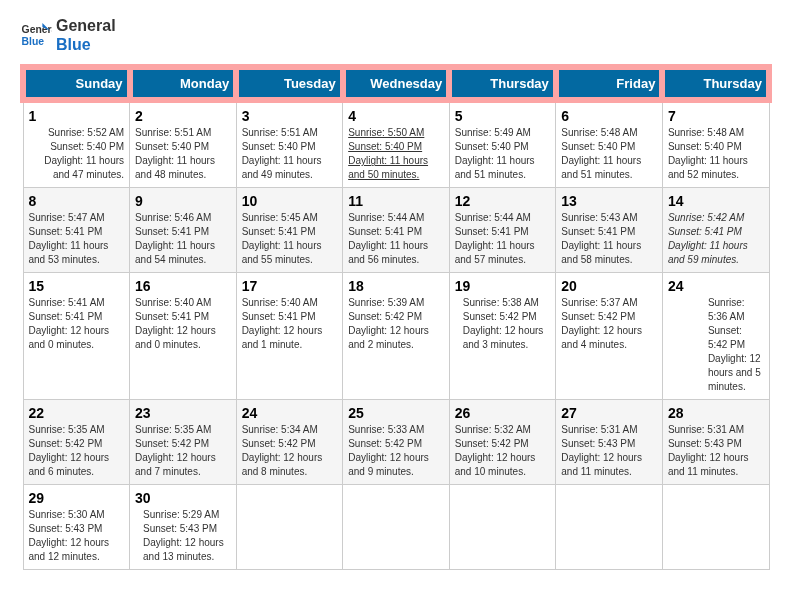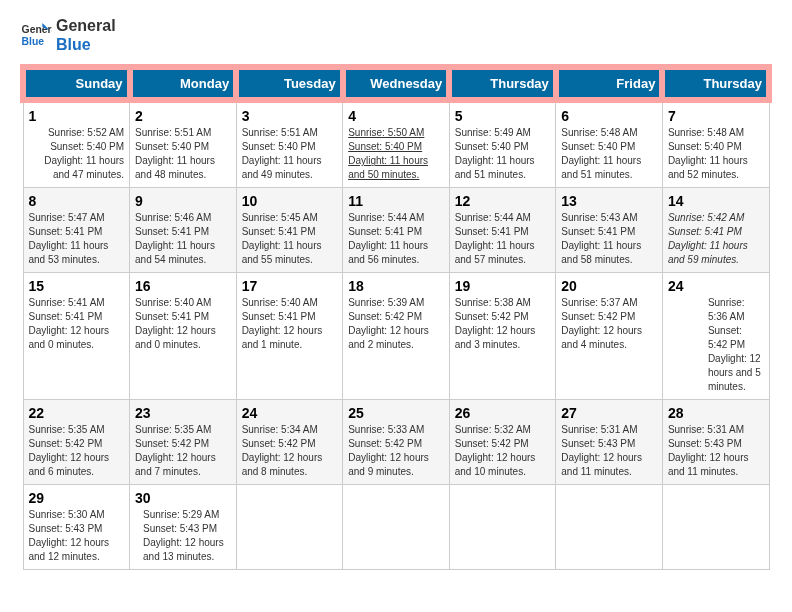--- a/index.html
+++ b/index.html
@@ -217,21 +217,21 @@
 Daylight: 12 hours and 1 minute.</div>
         </td>
         <td>
           <div class="cell-day">18</div>
           <div class="cell-info" style="white-space: pre-line;">Sunrise: 5:39 AM
 Sunset: 5:42 PM
 Daylight: 12 hours and 2 minutes.</div>
         </td>
         <td>
           <div class="cell-day">19</div>
-          <div class="cell-info" style="white-space: pre-line;">Sunrise: 5:38 AM
+          <div class="cell-info" style="white-space: pre-line; margin-left: 8px;">Sunrise: 5:38 AM
 Sunset: 5:42 PM
 Daylight: 12 hours and 3 minutes.</div>
         </td>
         <td>
           <div class="cell-day">20</div>
           <div class="cell-info" style="white-space: pre-line;">Sunrise: 5:37 AM
 Sunset: 5:42 PM
 Daylight: 12 hours and 4 minutes.</div>
         </td>
         <td>

